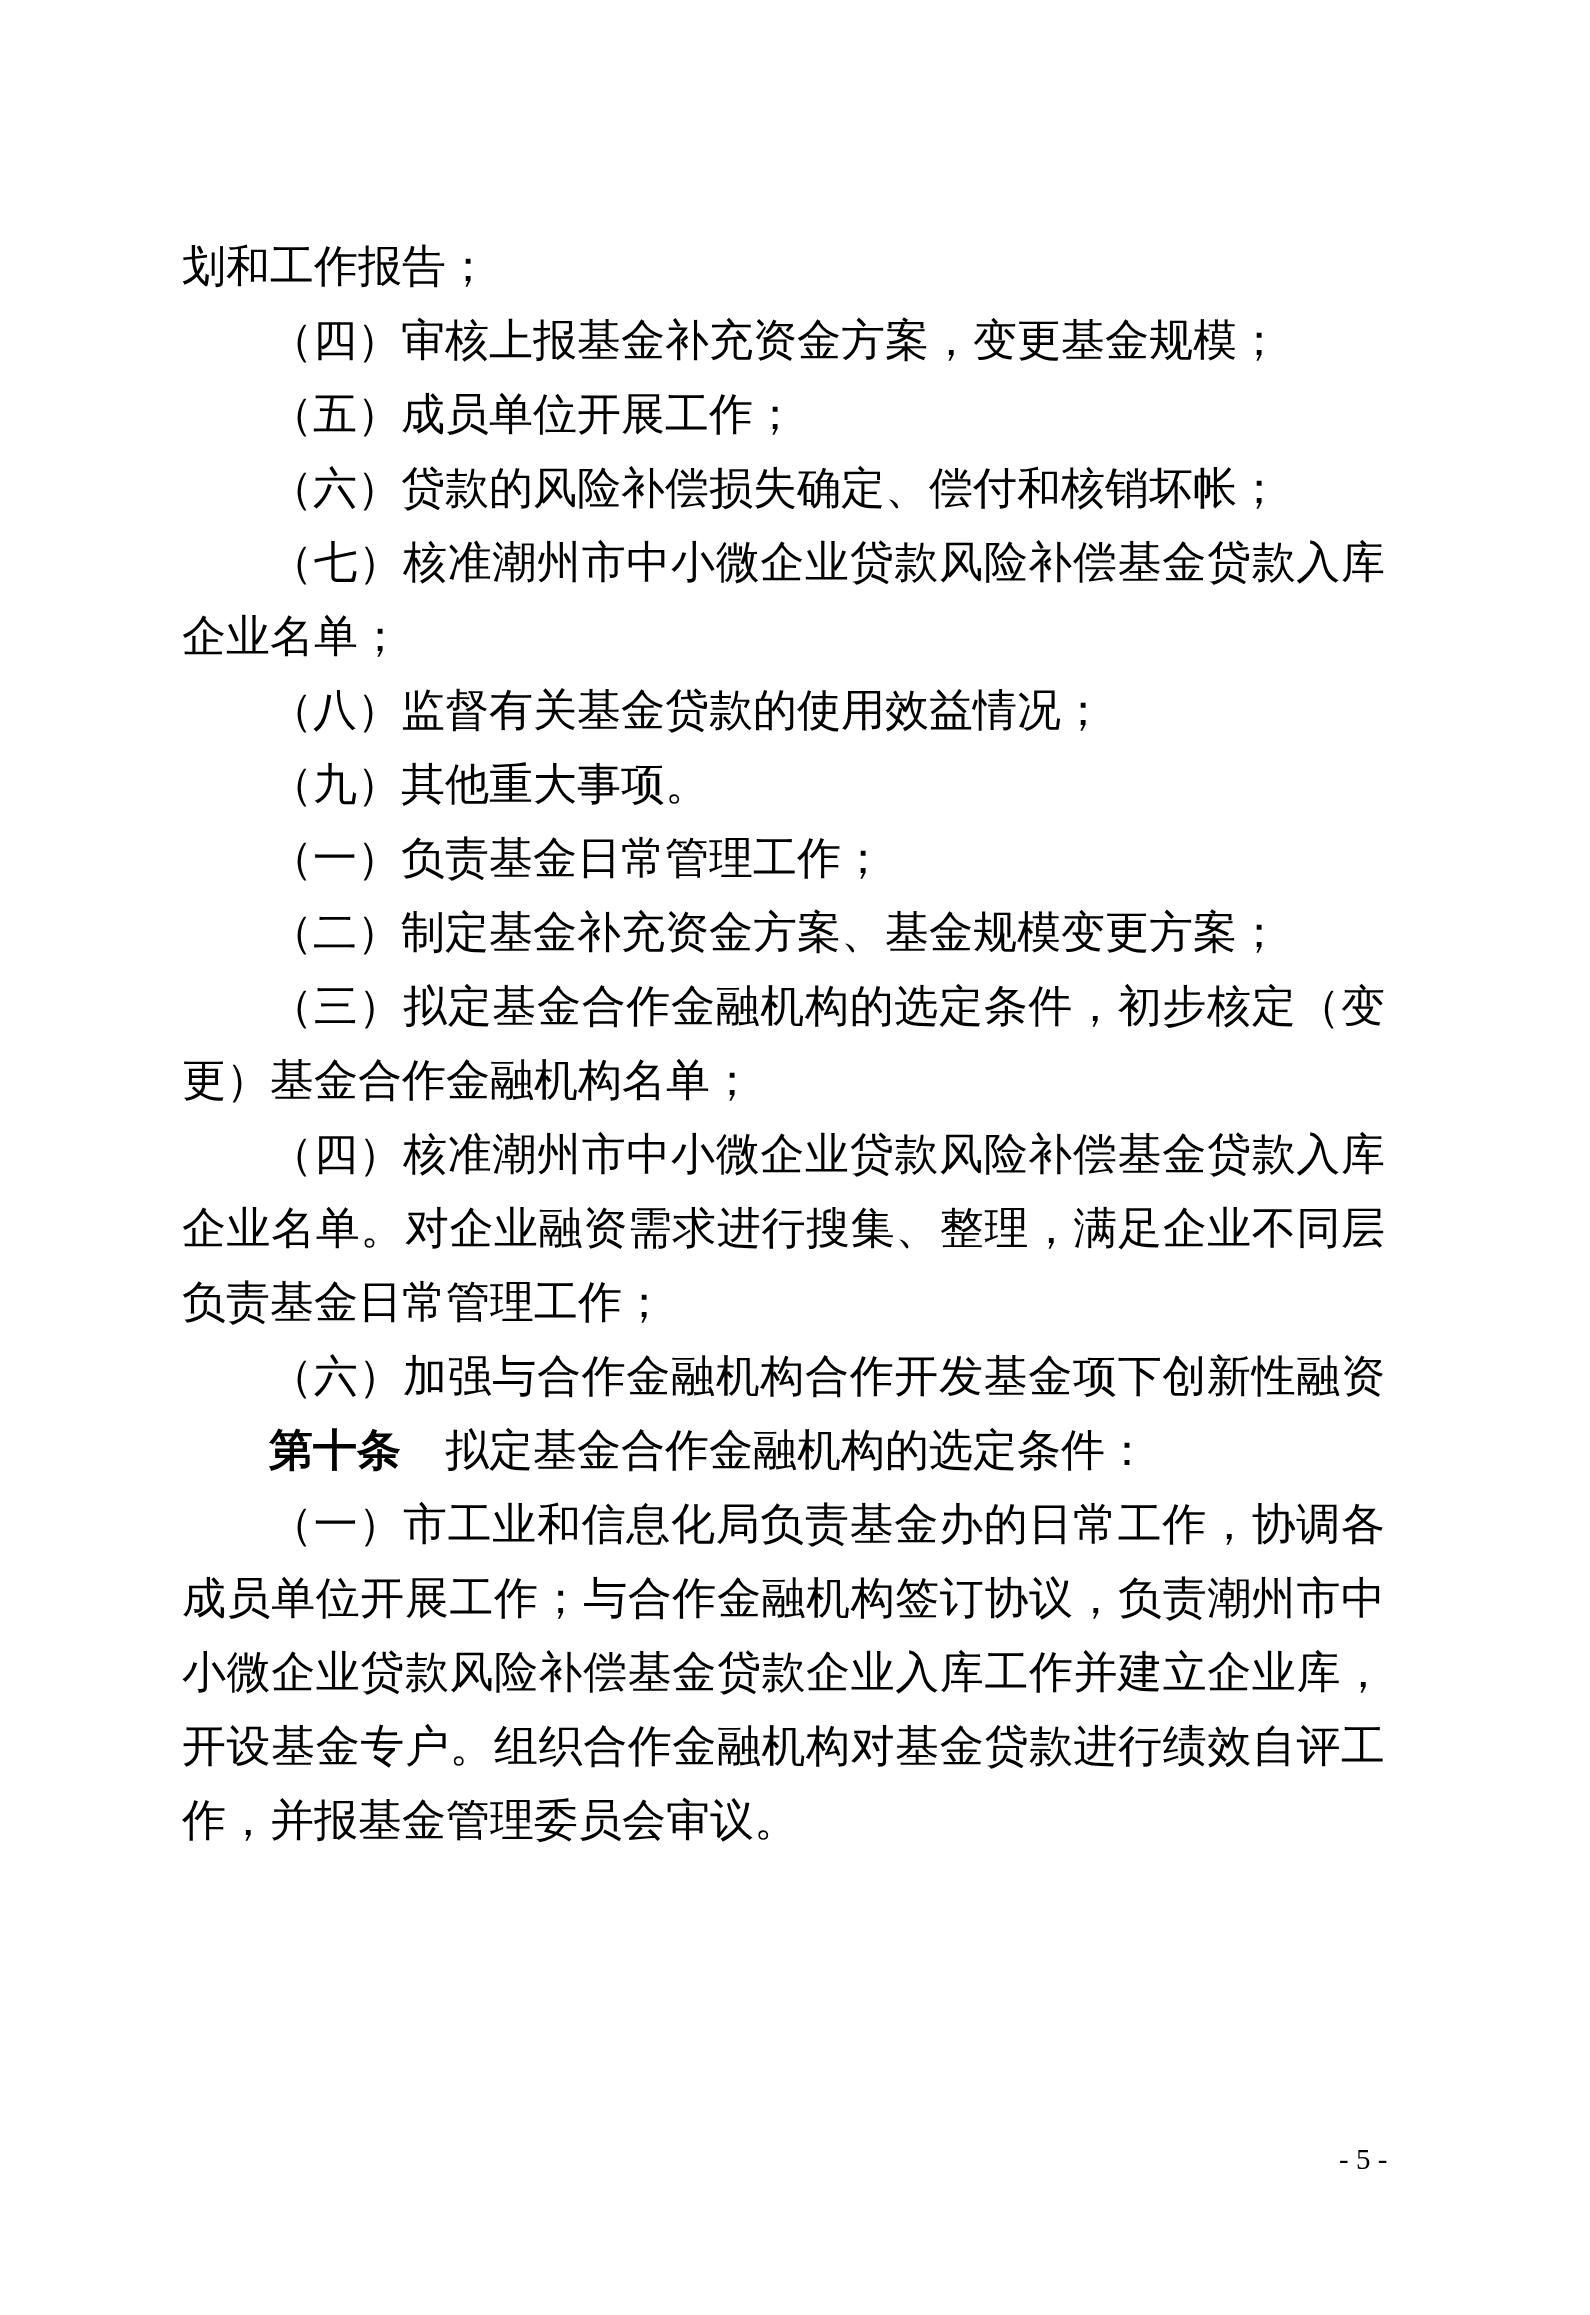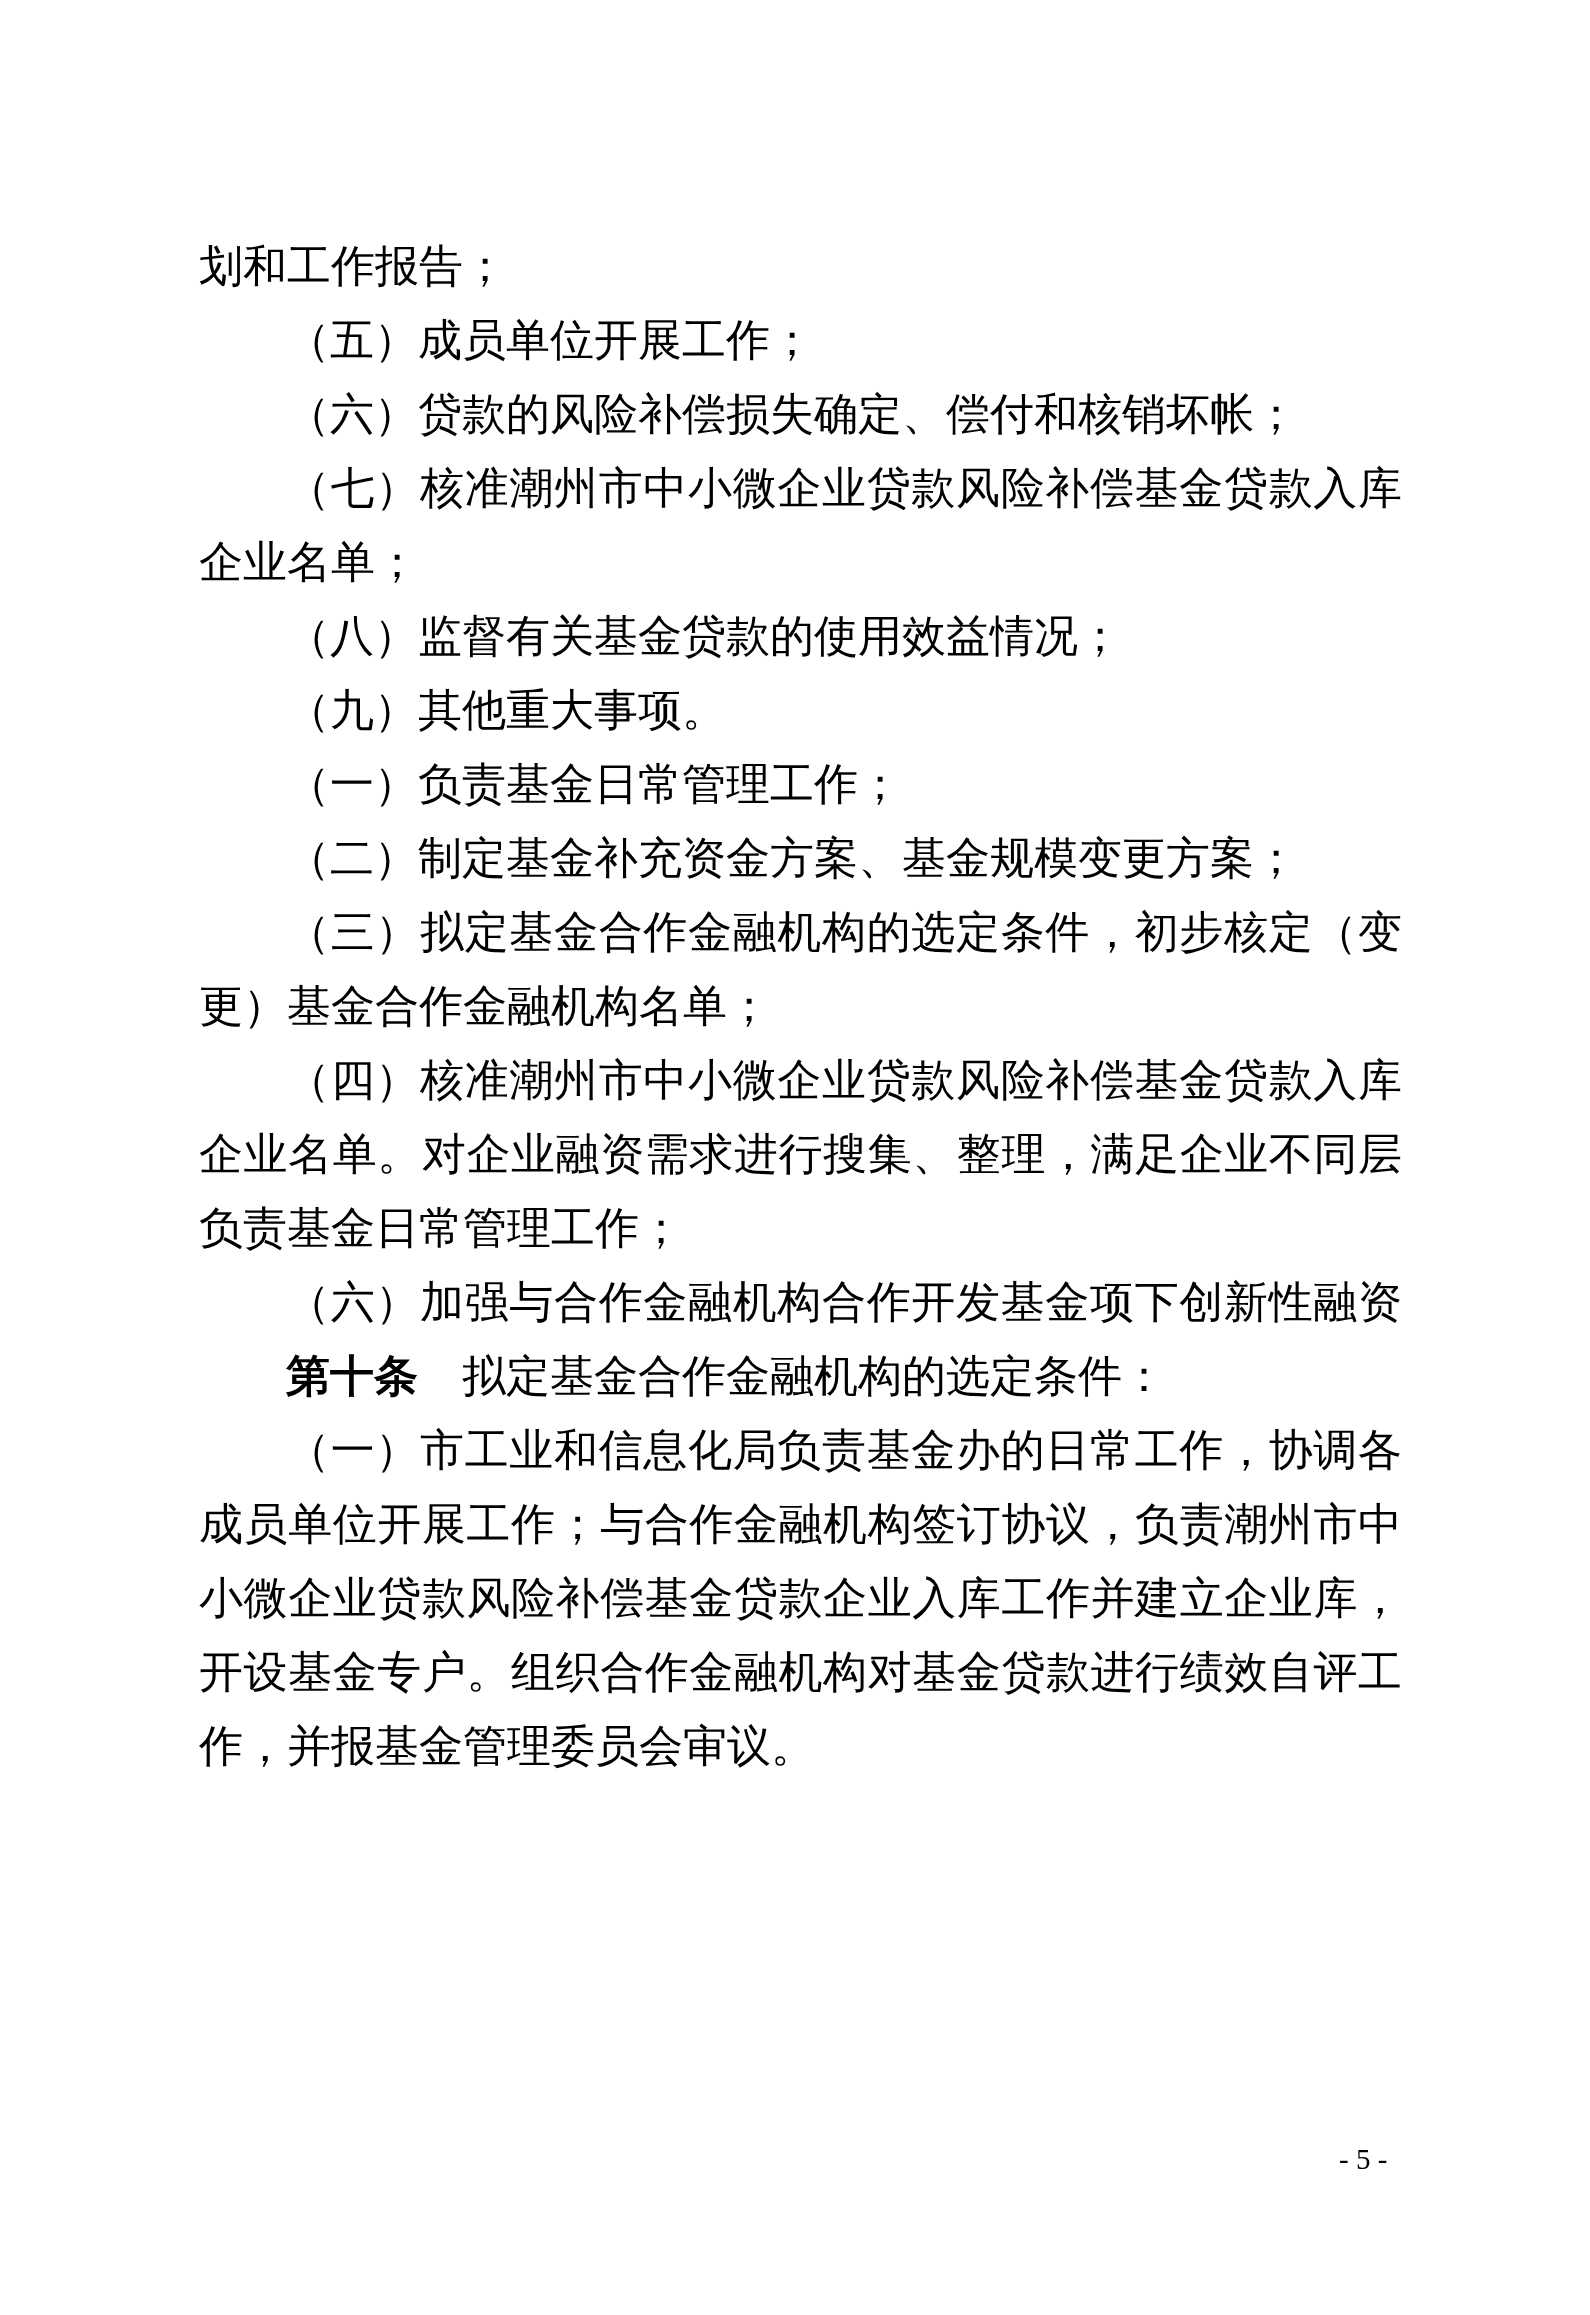--- a/index.html
+++ b/index.html
@@ -11,21 +11,21 @@
     position: relative;
     width: 1591px;
     height: 2316px;
     background: #ffffff;
     color: #000000;
     font-family: "Liberation Serif", serif;
     overflow: hidden;
   }
   .content {
     position: absolute;
-    left: 199px;
+    left: 182px;
     top: 230px;
     width: 1203px;
   }
   .line {
     height: 74px;
     line-height: 74px;
     font-size: 44px;
     white-space: nowrap;
     text-align: left;
     letter-spacing: 0;
@@ -50,20 +50,21 @@
     color: #000000;
     font-family: "Liberation Serif", serif;
   }
 </style>
 </head>
 <body>
 
 <div class="page">
   <div class="content">
     <div class="line">划和工作报告；</div>
+    <div class="line indent">（四）审核上报基金补充资金方案，变更基金规模；</div>
     <div class="line indent">（五）成员单位开展工作；</div>
     <div class="line indent">（六）贷款的风险补偿损失确定、偿付和核销坏帐；</div>
     <div class="line indent justify">（七）核准潮州市中小微企业贷款风险补偿基金贷款入库</div>
     <div class="line">企业名单；</div>
     <div class="line indent">（八）监督有关基金贷款的使用效益情况；</div>
     <div class="line indent">（九）其他重大事项。</div>
     <div class="line indent">（一）负责基金日常管理工作；</div>
     <div class="line indent">（二）制定基金补充资金方案、基金规模变更方案；</div>
     <div class="line indent justify">（三）拟定基金合作金融机构的选定条件，初步核定（变</div>
     <div class="line">更）基金合作金融机构名单；</div>

